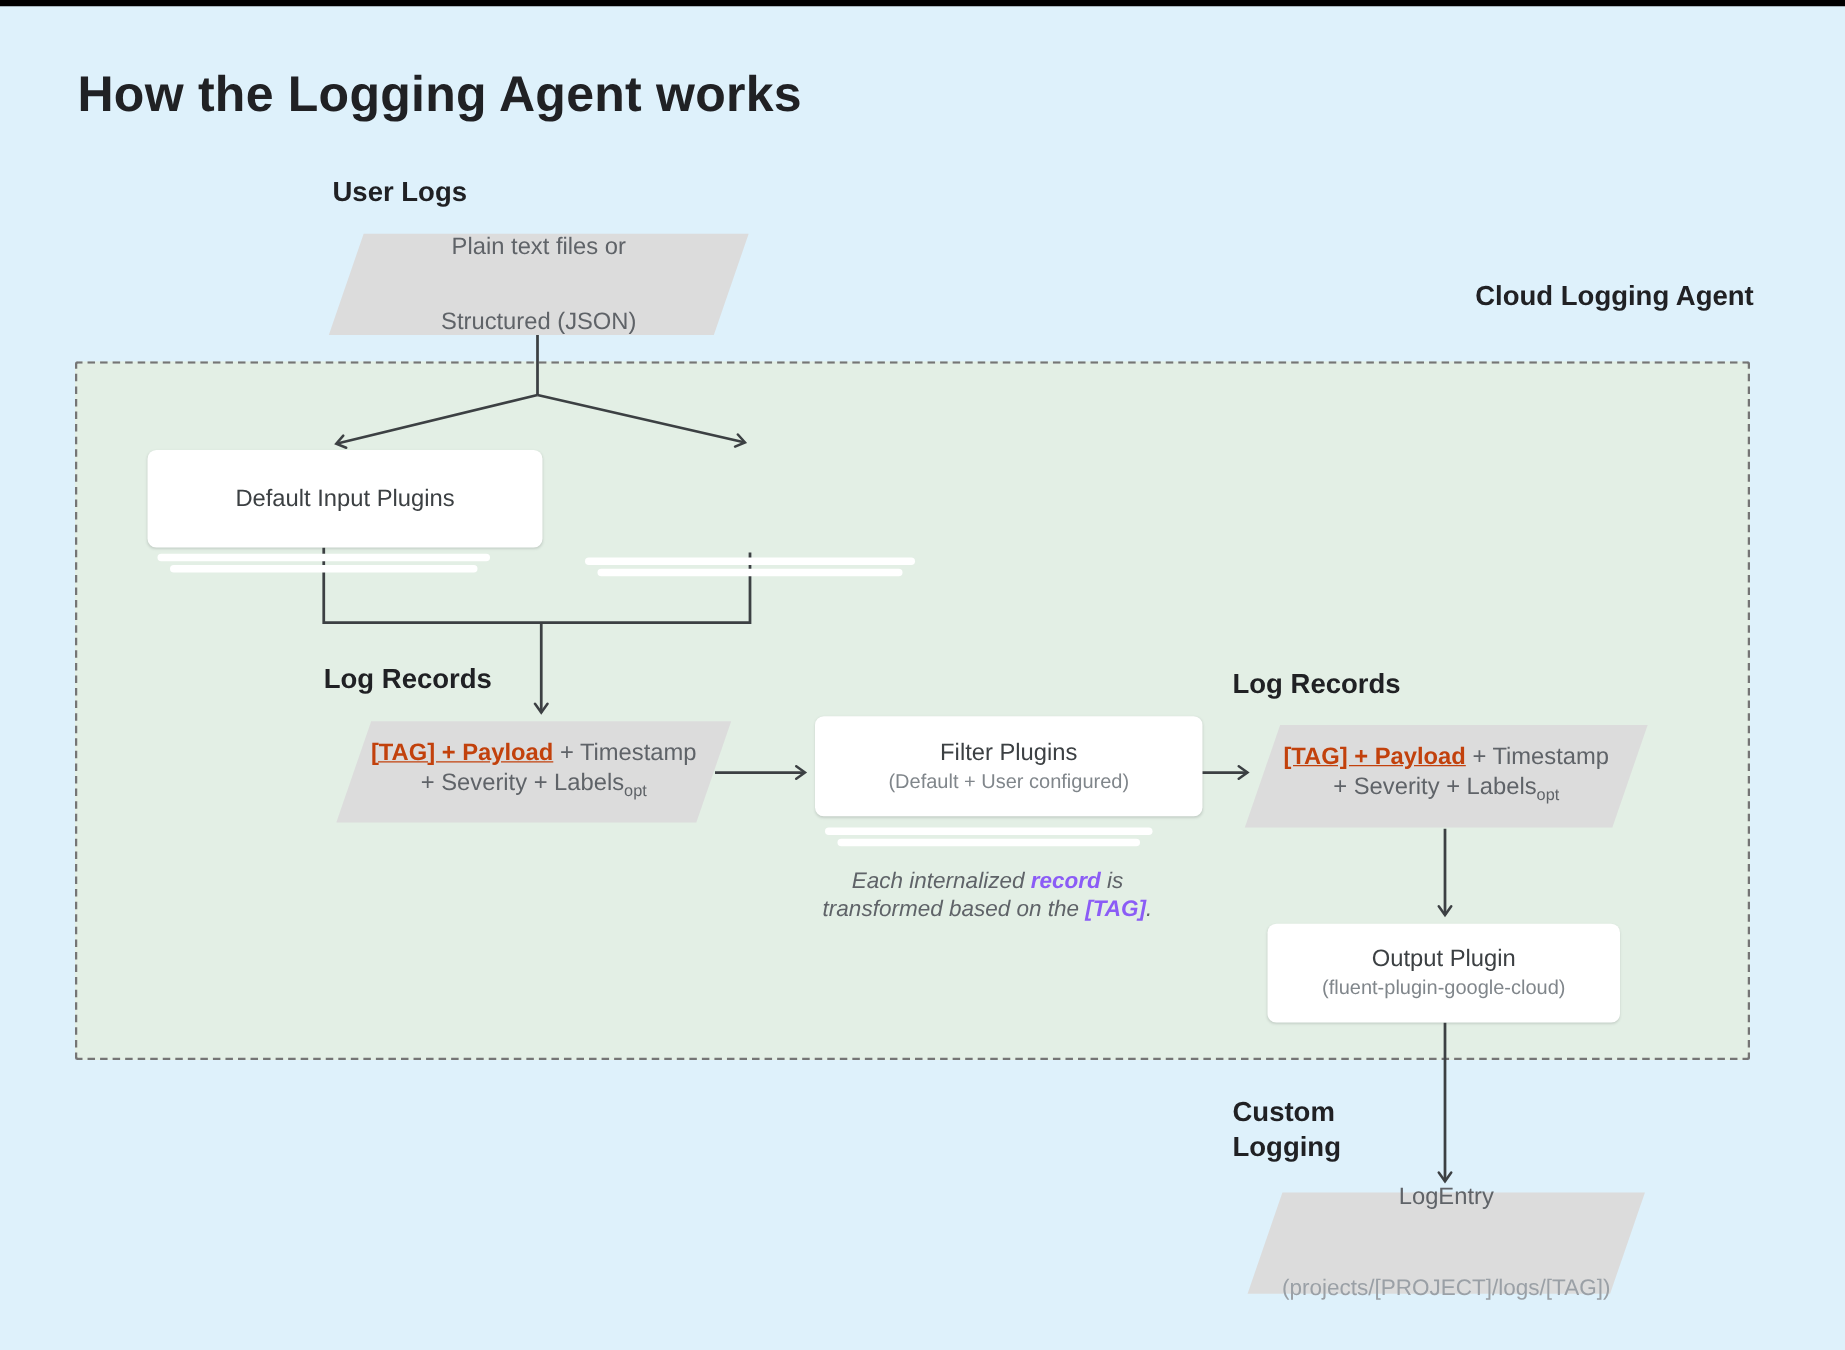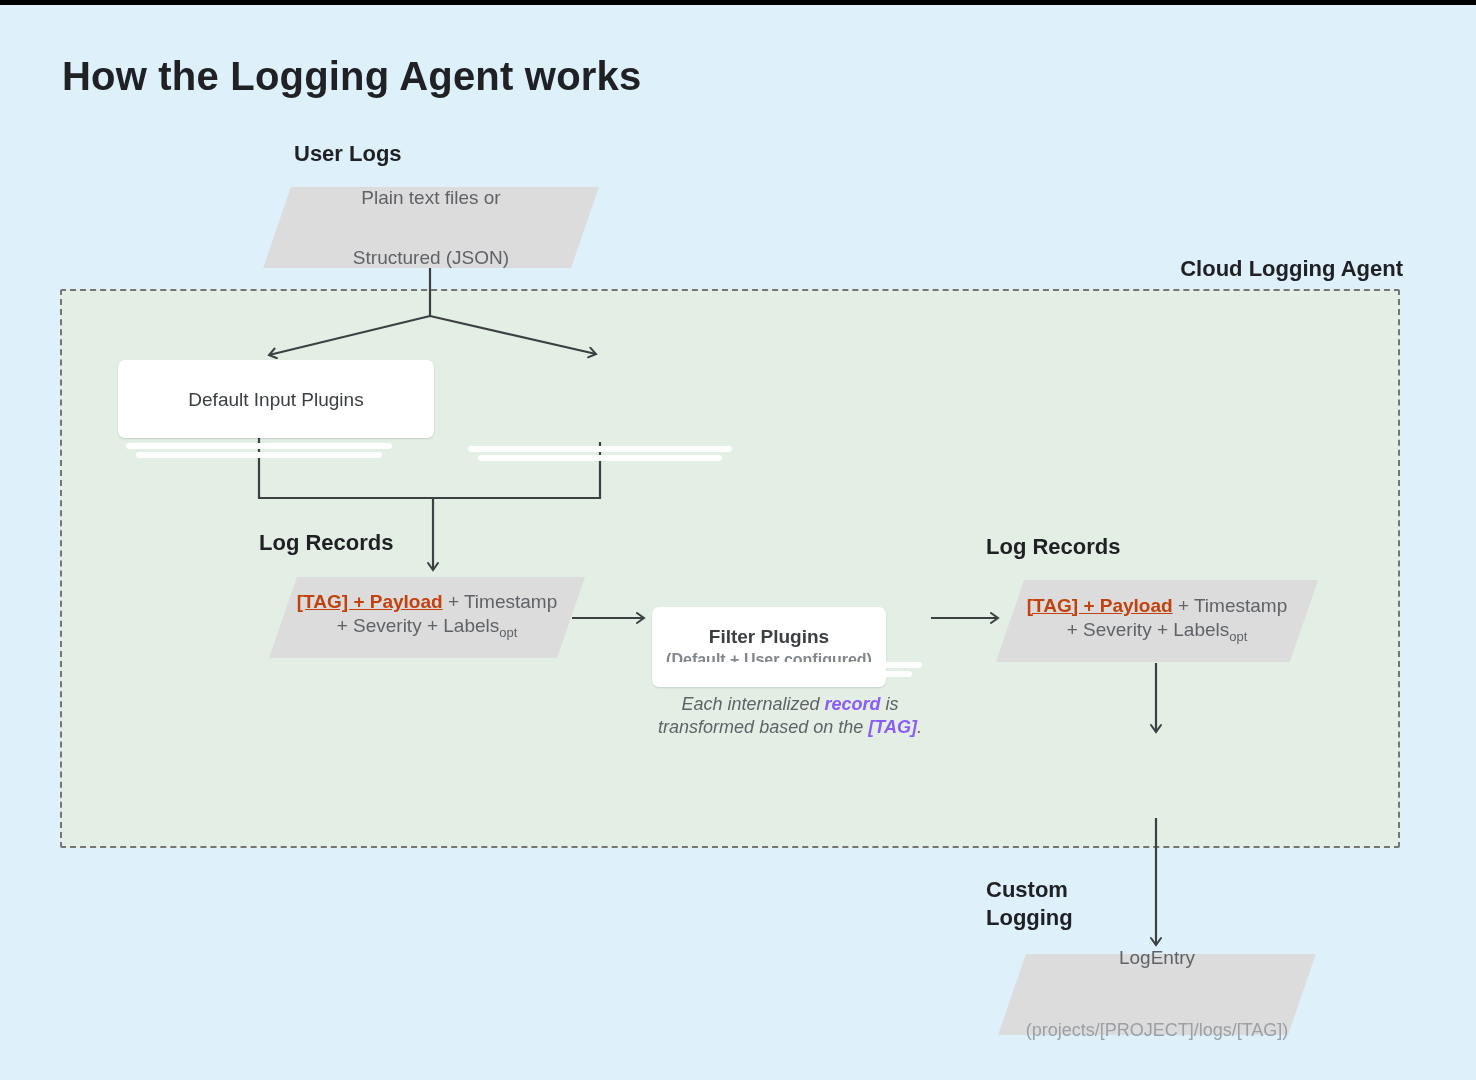--- a/index.html
+++ b/index.html
@@ -7,21 +7,21 @@
     --shape-fill:#dcdcdc; --node-fill:#ffffff; --arrow:#3c4043; --title-text:#202124;
     --node-title-text:#3c4043; --node-subtitle-text:#80868b; --shape-text:#5f6368;
     --shape-text-secondary:#9aa0a6;
   }
   html,body{margin:0;padding:0;}
   body{background:var(--background);font-family:"Liberation Sans","DejaVu Sans",sans-serif;}
   .canvas{position:relative;width:1476px;height:1080px;background:var(--background);overflow:hidden;}
   .topbar{position:absolute;left:0;top:0;width:1476px;height:5px;background:var(--top-bar);}
   .title{position:absolute;left:62px;top:54px;font-size:40px;font-weight:600;color:var(--title-text);letter-spacing:.2px;}
   .flow-label{position:absolute;font-size:22px;font-weight:700;color:var(--title-text);}
-  .agent-label{position:absolute;right:73px;top:256px;font-size:22px;font-weight:600;color:var(--title-text);}
+  .agent-label{position:absolute;right:73px;top:224px;font-size:22px;font-weight:600;color:var(--title-text);}
   .agent-box{position:absolute;left:60px;top:289px;width:1340px;height:559px;background:var(--agent-bg);border:2px dashed var(--agent-border);box-sizing:border-box;border-radius:2px;}
   svg.connectors{position:absolute;left:0;top:0;width:1476px;height:1080px;}
   .para{position:absolute;display:flex;flex-direction:column;justify-content:center;align-items:center;text-align:center;}
   .para::before{content:"";position:absolute;inset:0;background:var(--shape-fill);transform:skewX(-19deg);z-index:0;}
   .para > *{position:relative;z-index:1;}
   .para .l1{font-size:19px;color:var(--shape-text);line-height:24px;}
   .para .l2{font-size:19px;color:var(--shape-text);line-height:24px;}
   .para .bold{font-weight:700;color:#c2410c;text-decoration:underline;}
   .para sub{font-size:13px;}
   .para .secondary{font-size:18px;color:var(--shape-text-secondary);line-height:25px;margin-top:48px;}
@@ -35,21 +35,21 @@
 </style>
 </head>
 <body>
 
 <div class="canvas">
 
   <div class="topbar"></div>
 
   <div class="title">How the Logging Agent works</div>
 
-  <div class="flow-label" style="left:266px;top:141px;margin-left:28px;">User Logs</div>
+  <div class="flow-label" style="left:266px;top:141px;">User Logs</div>
 
   <div class="agent-label">Cloud Logging Agent</div>
 
   <div class="agent-box"></div>
 
   <svg class="connectors" viewBox="0 0 1476 1080">
     <defs>
       <marker id="vee" markerUnits="userSpaceOnUse" markerWidth="16" markerHeight="16" refX="9" refY="6" orient="auto">
         <path d="M2,1 L9,6 L2,11" fill="none" stroke="#3c4043" stroke-width="2" stroke-linecap="round"></path>
       </marker>
@@ -80,38 +80,42 @@
 
   <div class="stripe" style="left:468px;top:446px;width:264px;"></div>
   <div class="stripe" style="left:478px;top:455px;width:244px;"></div>
 
   <div class="flow-label" style="left:259px;top:530px;">Log Records</div>
   <div class="para" style="left:283px;top:577px;width:288px;height:81px;">
     <div class="l1"><span class="bold">[TAG] + Payload</span><span> + Timestamp</span></div>
     <div class="l2"><span>+ Severity + Labels</span><sub>opt</sub></div>
   </div>
 
-  <div class="node" style="left:652px;top:607px;width:234px;height:80px;font-weight:bold;">
+  <div class="node" style="left:652px;top:573px;width:310px;height:80px;">
     <div class="n-title">Filter Plugins</div>
     <div class="n-sub">(Default + User configured)</div>
   </div>
   <div class="stripe" style="left:660px;top:662px;width:262px;"></div>
   <div class="stripe" style="left:670px;top:671px;width:242px;"></div>
 
   <div class="caption">
     <span>Each internalized </span><b>record</b><span> is</span>
     <span>transformed based on the </span><b>[TAG]</b><span>.</span>
   </div>
 
   <div class="flow-label" style="left:986px;top:534px;">Log Records</div>
   <div class="para" style="left:1010px;top:580px;width:294px;height:82px;">
     <div class="l1"><span class="bold">[TAG] + Payload</span><span> + Timestamp</span></div>
     <div class="l2"><span>+ Severity + Labels</span><sub>opt</sub></div>
   </div>
 
+  <div class="node" style="left:1014px;top:739px;width:282px;height:79px;">
+    <div class="n-title">Output Plugin</div>
+    <div class="n-sub">(fluent-plugin-google-cloud)</div>
+  </div>
 
   <div class="cloud-logging">
     <div>Custom</div>
     <div>Logging</div>
   </div>
 
   <div class="para" style="left:1012px;top:954px;width:290px;height:81px;">
     <div class="l1">LogEntry</div>
     <div class="secondary">(projects/[PROJECT]/logs/[TAG])</div>
   </div>

